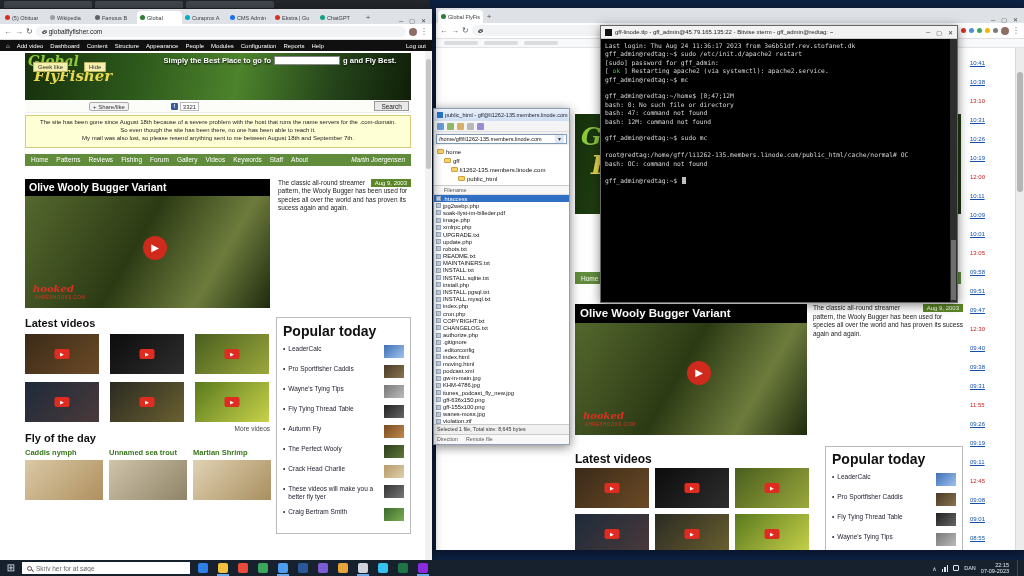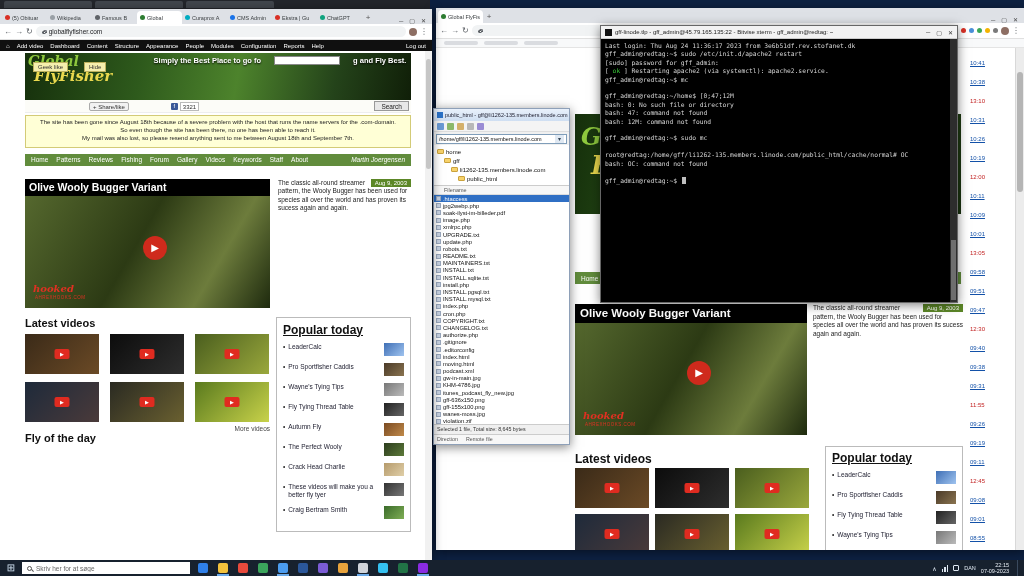--- a/index.html
+++ b/index.html
@@ -34,21 +34,21 @@
   .page{flex:1;position:relative;background:#fff;overflow:hidden;}
   .pscroll{position:absolute;right:0;top:0;width:7px;bottom:0;background:#f1f1f1;}
   .pthumbbar{position:absolute;left:1px;right:1px;top:8px;height:110px;background:#c6c6c6;border-radius:3px;}
   .site{position:absolute;left:25px;top:2px;width:386px;}
 
   .gffhead{position:relative;height:47px;overflow:hidden;background:linear-gradient(100deg,#16300c 0%,#2e5a1c 30%,#4d832c 55%,#24431a 80%,#101f08 100%);}
   .logo1{position:absolute;left:3px;top:1px;font-family:"DejaVu Serif",serif;font-style:italic;font-weight:bold;font-size:14px;color:#8fc93e;line-height:15px;}
   .logo2{position:absolute;left:9px;top:15px;font-family:"DejaVu Serif",serif;font-style:italic;font-weight:bold;font-size:15px;color:#ead94e;line-height:16px;}
   .chips{position:absolute;left:8px;top:9px;display:flex;gap:16px;z-index:2;}
   .chip{background:#f5efad;border:1px solid #bdb25e;font-size:6px;color:#333;padding:1px 4px;}
-  .tagline{position:absolute;right:2px;top:3px;left:126px;display:flex;align-items:center;justify-content:center;gap:13px;color:#fff;font-weight:bold;font-size:7.5px;text-shadow:0 1px 2px #000;white-space:nowrap;}
+  .tagline{position:absolute;right:2px;top:3px;left:126px;display:flex;align-items:center;justify-content:center;gap:3px;color:#fff;font-weight:bold;font-size:7.5px;text-shadow:0 1px 2px #000;white-space:nowrap;}
   .tagline input{width:66px;height:9px;border:1px solid #888;background:#fff;font-size:6px;}
 
   .sharebar{height:13px;display:flex;align-items:center;gap:6px;padding:0 2px;background:#fcfcf8;border-bottom:1px solid #eee;}
   .sharebtn{border:1px solid #aaa;border-radius:2px;background:#f2f2f2;font-size:6px;color:#333;padding:0 3px;height:9px;line-height:9px;margin-left:62px;}
   .fbbox{display:flex;align-items:center;gap:2px;margin-left:36px;}
   .fbicon{width:7px;height:7px;background:#3b5998;color:#fff;font-size:5.5px;text-align:center;line-height:7px;border-radius:1px;}
   .fbcount{border:1px solid #bbb;font-size:6px;padding:0 2px;height:9px;line-height:8px;color:#333;background:#fff;}
   .searchbtn{margin-left:auto;border:1px solid #999;background:#e8e8e8;font-size:6.5px;padding:0 6px;height:10px;line-height:9px;color:#222;}
 
   .notice{margin-top:2px;border:1px solid #d3cb77;background:#ffffd6;text-align:center;padding:3px 12px 4px;}
@@ -75,21 +75,21 @@
   .lh{font-size:11px;font-weight:bold;color:#111;margin-bottom:5px;}
   .vgrid{width:245px;display:grid;grid-template-columns:repeat(3,74px);gap:8px 11px;}
   .vthumb{position:relative;height:40px;background:#333;}
   .playbadge{position:absolute;left:50%;top:50%;transform:translate(-50%,-50%);width:15px;height:10px;background:#e02b20;border-radius:2px;color:#fff;font-size:5px;text-align:center;line-height:10px;}
   .morev{width:245px;text-align:right;font-size:6.5px;color:#444;margin-top:3px;}
   .flyhead{}
   .fcards{width:250px;display:grid;grid-template-columns:repeat(3,78px);gap:6px;}
   .ftitle{font-size:7.5px;font-weight:bold;color:#38761d;margin-bottom:2px;line-height:8.5px;min-height:9px;}
   .fimg{height:40px;}
   .popbox{position:absolute;right:0;top:0;width:135px;min-height:212px;border:1px solid #bbb;background:#fff;padding:5px 6px;}
-  .poptitle{font-size:12px;font-weight:bold;color:#111;margin-bottom:6px;text-decoration:underline;}
+  .poptitle{font-size:14px;font-weight:bold;color:#111;margin-bottom:6px;}
   .pitem{display:flex;align-items:flex-start;gap:3px;margin-bottom:7px;}
   .bullet{font-size:6.5px;color:#222;line-height:8px;}
   .plabel{flex:1;font-size:6.5px;color:#223;line-height:8px;}
   .pthumb{width:20px;height:13px;flex:none;}
 
   
   #rb{left:436px;top:8px;width:588px;height:542px;background:#fff;display:flex;flex-direction:column;z-index:2;}
   .bookbar{height:9px;background:#f8f9fa;border-bottom:1px solid #e4e4e4;display:flex;gap:6px;align-items:center;padding:0 8px;flex:none;}
   .bitem{width:34px;height:4px;background:#dadce0;border-radius:2px;}
   .rbcontent{flex:1;position:relative;overflow:hidden;background:#fff;}
@@ -684,20 +684,35 @@
           </div>
             <div class="vthumb" style="background: linear-gradient(135deg, rgb(42, 42, 34), rgb(106, 96, 48));">
             <span class="playbadge">▶</span>
           </div>
             <div class="vthumb" style="background: linear-gradient(135deg, rgb(90, 122, 30), rgb(200, 210, 74));">
             <span class="playbadge">▶</span>
           </div>
           </div>
         <div class="morev">More videos</div>
         <div class="lh flyhead">Fly of the day</div>
+        <div class="fcards">
+
+        <div>
+            <div class="ftitle">Caddis nymph</div>
+            <div class="fimg" style="background: linear-gradient(135deg, rgb(217, 201, 166), rgb(176, 144, 95));"></div>
+          </div>
+            <div>
+            <div class="ftitle">Unnamed sea trout</div>
+            <div class="fimg" style="background: linear-gradient(135deg, rgb(207, 195, 169), rgb(143, 132, 104));"></div>
+          </div>
+            <div>
+            <div class="ftitle">Martian Shrimp</div>
+            <div class="fimg" style="background: linear-gradient(135deg, rgb(224, 210, 180), rgb(169, 143, 95));"></div>
+          </div>
+          </div>
         <div class="popbox">
           <div class="poptitle">Popular today</div>
           <div>
 
           <div class="pitem">
               <span class="bullet">•</span>
               <span class="plabel">LeaderCalc</span>
               <span class="pthumb" style="background: linear-gradient(135deg, rgb(63, 111, 181), rgb(159, 195, 239));"></span>
             </div>
               <div class="pitem">

